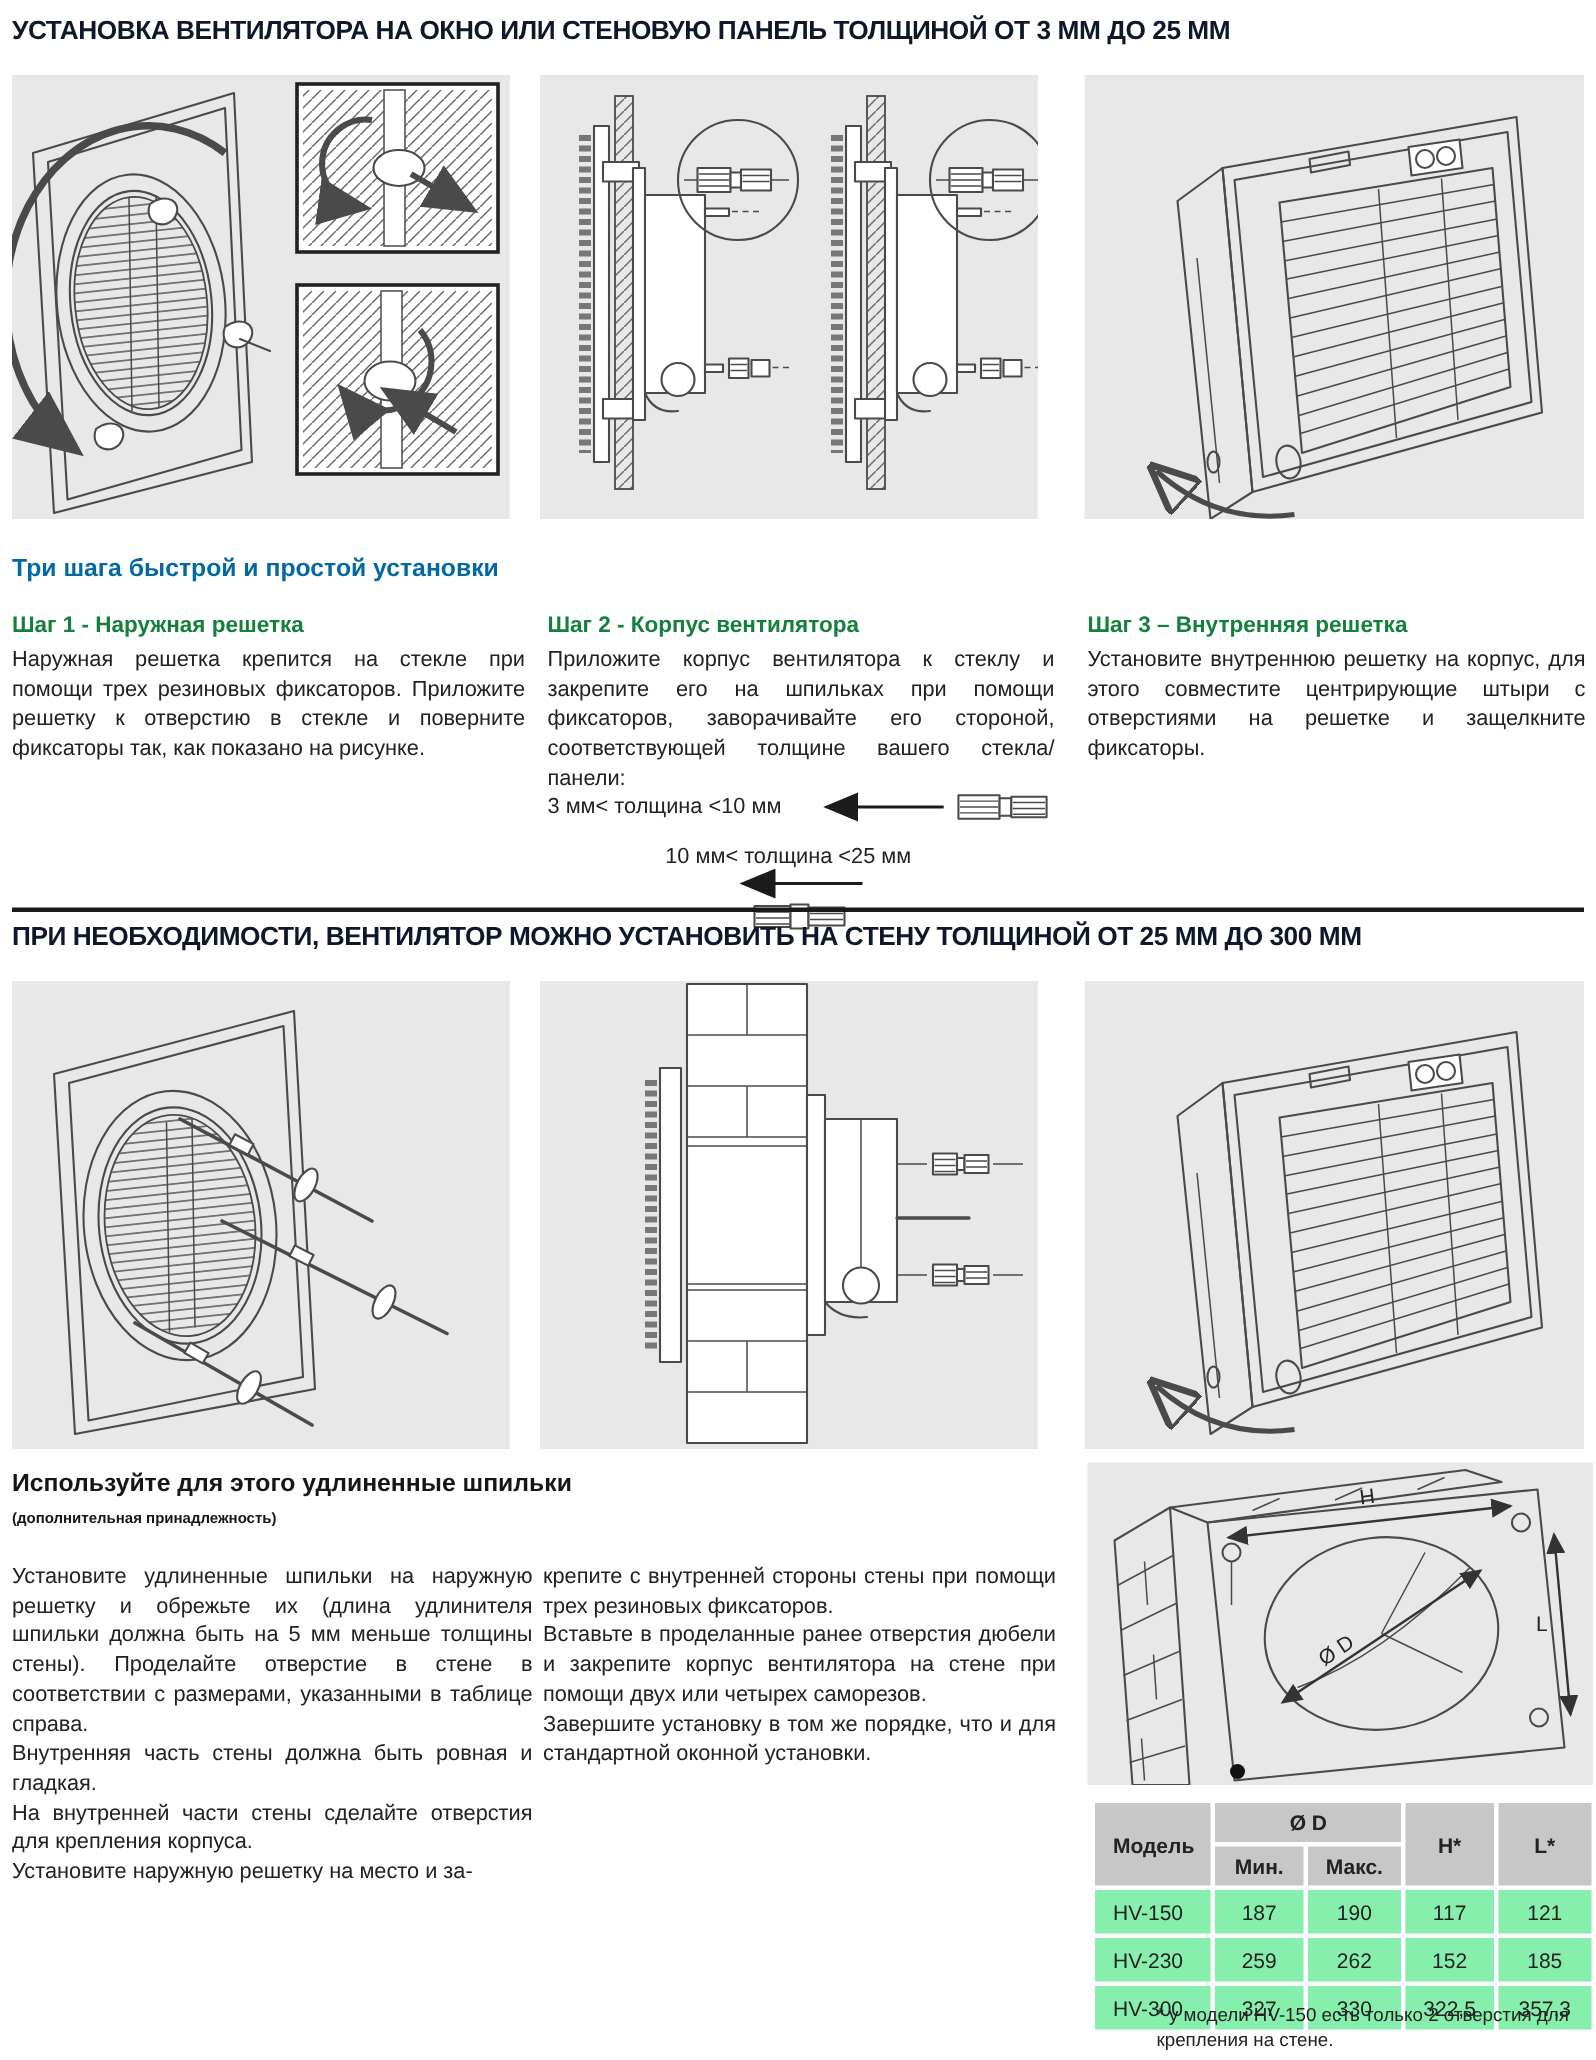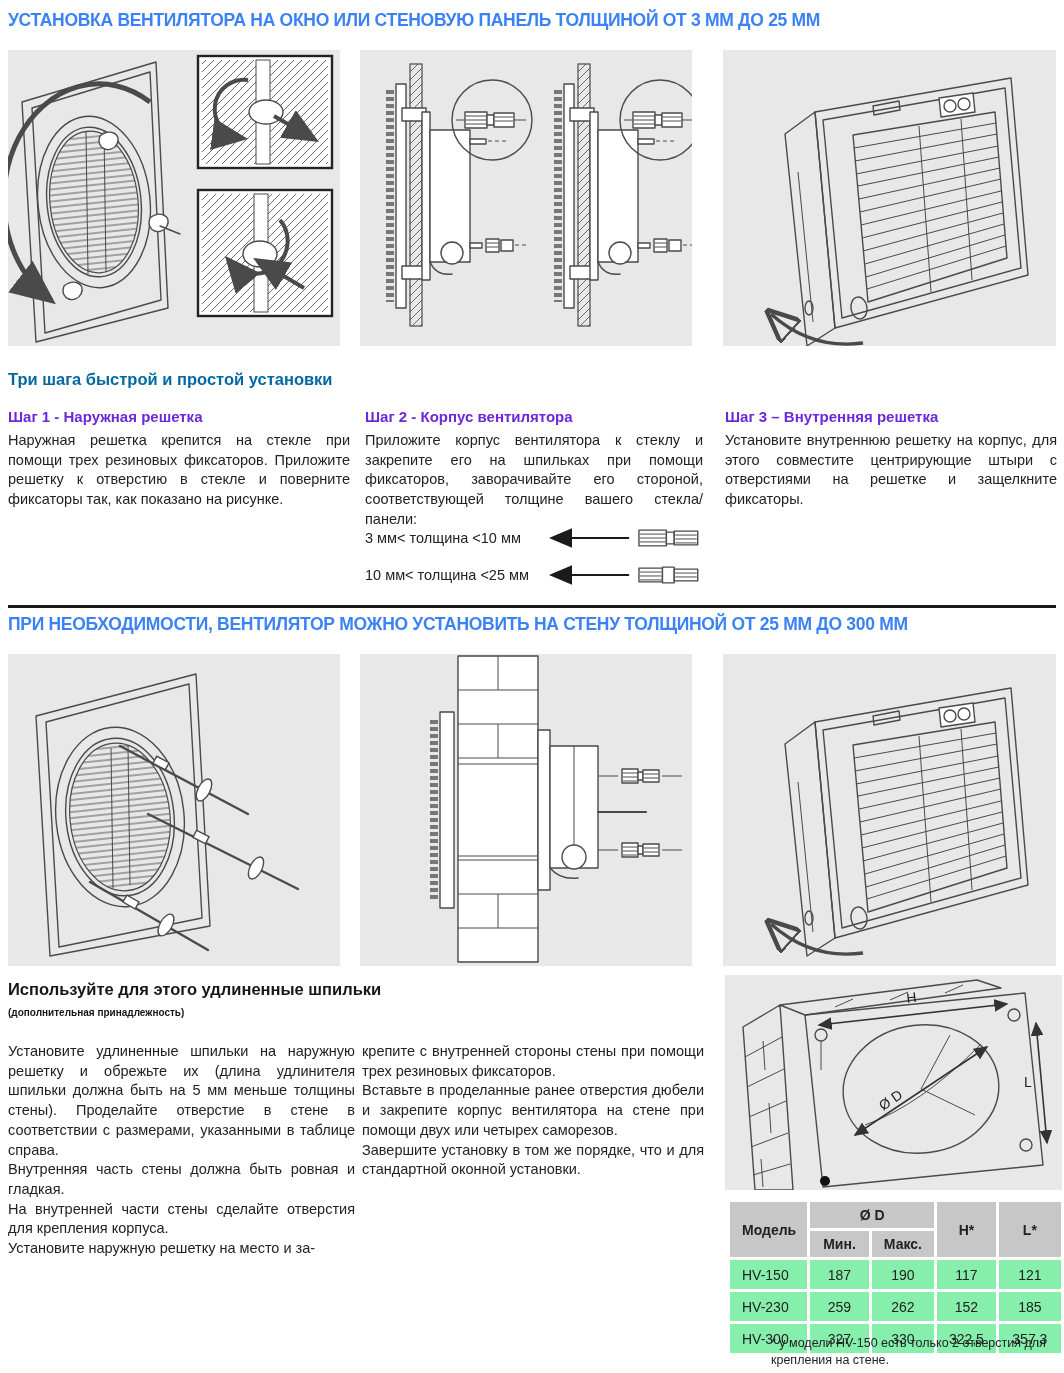--- a/index.html
+++ b/index.html
@@ -1,23 +1,23 @@
 <!DOCTYPE html>
 <html lang="ru"><head>
 <meta charset="utf-8">
 <style>
   html,body{margin:0;padding:0;background:#fff;}
   #page{position:relative;width:1064px;height:1373px;background:#fff;
         font-family:"Liberation Sans","DejaVu Sans",sans-serif;color:#1b1b1b;overflow:hidden;}
   .abs{position:absolute;}
-  .sec-title{font-size:17.5px;font-weight:bold;letter-spacing:-0.3px;color:#3b82f6;}
+  .sec-title{font-size:17.5px;font-weight:bold;letter-spacing:-0.3px;color:#0f172a;}
   .panel{background:#e8e8e8;}
   .panel svg{display:block;}
   .sub-head{font-size:16.5px;font-weight:bold;color:#0369a1;}
-  .step-title{font-size:15px;font-weight:bold;margin:0 0 6px 0;color:#6d28d9;}
+  .step-title{font-size:15px;font-weight:bold;margin:0 0 6px 0;color:#15803d;}
   .body-txt{font-size:14.5px;line-height:1.36;text-align:justify;margin:0;color:#222;}
   .body-txt + .body-txt{margin-top:0;}
   .thick-row{display:flex;align-items:center;gap:0;}
   .thick-label{font-size:14.5px;color:#222;width:178px;}
   .ext-head{font-size:16.5px;font-weight:bold;color:#161616;}
   .ext-sub{font-size:10px;font-weight:bold;color:#161616;}
   .divider{background:#1a1a1a;}
   table.spec{border-collapse:separate;border-spacing:3px;background:#fff;font-size:14px;color:#222;}
   table.spec th,table.spec td{font-weight:normal;padding:0;}
   table.spec .hd{background:#c7c7c7;font-weight:bold;}
@@ -199,21 +199,21 @@
       <line class="thin" x1="3" y1="8" x2="29" y2="8"></line>
         <line class="thin" x1="3" y1="12" x2="29" y2="12"></line>
         <line class="thin" x1="3" y1="16" x2="29" y2="16"></line>
       <rect class="fillw" x="30" y="6" width="8" height="12"></rect>
       <rect class="fillw" x="38" y="5" width="24" height="14"></rect>
       <line class="thin" x1="39" y1="9" x2="61" y2="9"></line>
         <line class="thin" x1="39" y1="13" x2="61" y2="13"></line>
         <line class="thin" x1="39" y1="17" x2="61" y2="17"></line>
     </svg>
   </div>
-  <div class="abs thick-row" style="left:365px;top:563px;width:335px;">
+  <div class="abs thick-row" style="left:365px;top:563px;width:335px;flex-direction:column;">
     <span class="thick-label">10 мм&lt; толщина &lt;25 мм</span>
     <svg width="100" height="20" viewBox="0 0 100 20">
       <defs>
           <marker id="mt2" markerWidth="12" markerHeight="10" refX="10" refY="5" orient="auto-start-reverse">
         <path d="M0,0 L12,5 L0,10 z" fill="#1b1b1b"></path>
           </marker>
         </defs>
       <line x1="92" y1="10" x2="14" y2="10" stroke="#1b1b1b" stroke-width="2" marker-end="url(#mt2)"></line>
     </svg>
     <svg width="64" height="24" viewBox="0 0 64 24">

